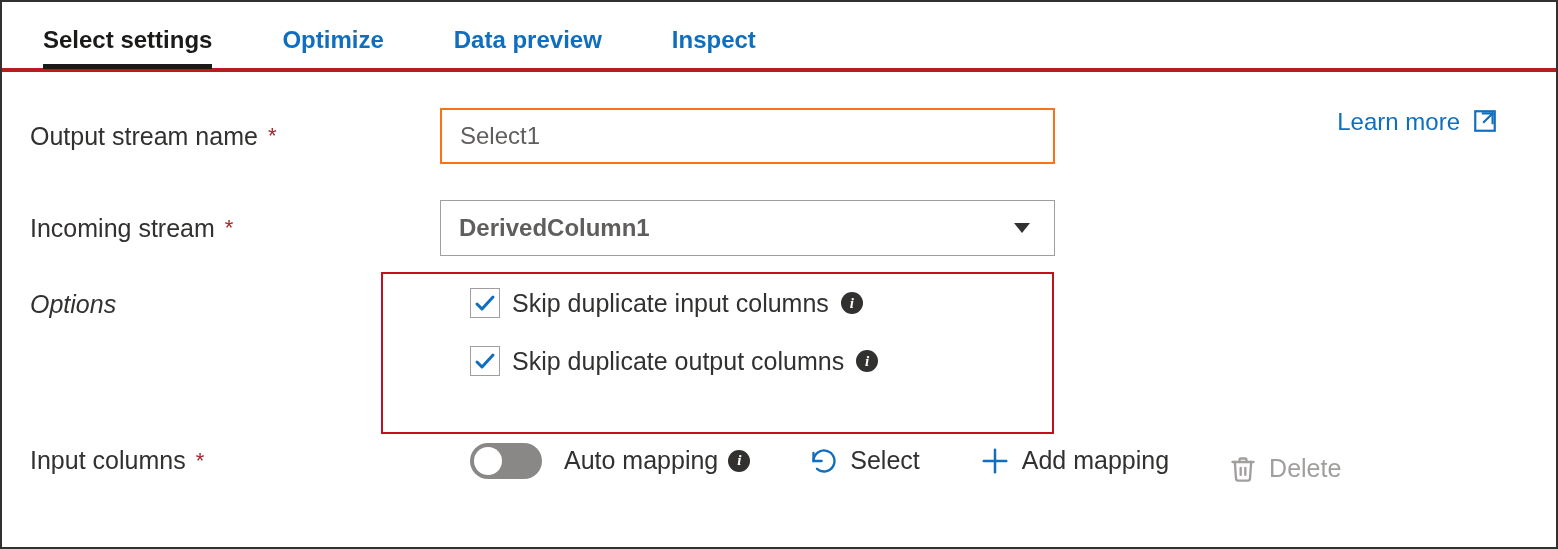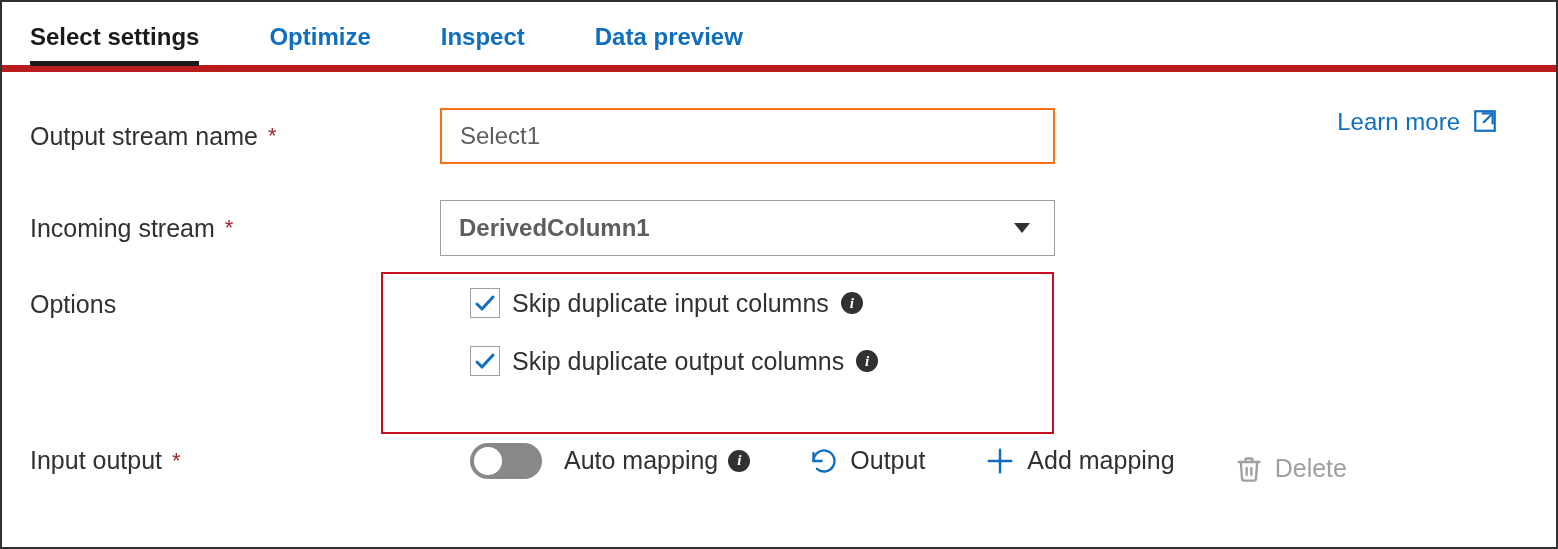--- a/index.html
+++ b/index.html
@@ -15,23 +15,23 @@
     height: 549px;
     border: 2px solid #323130;
     position: relative;
     overflow: hidden;
   }
   
   .tabs {
     display: flex;
     align-items: flex-end;
     gap: 70px;
-    padding: 0 28px;
+    padding: 0 41px;
     height: 70px;
-    border-bottom: 7px solid #b91c1c;
+    border-bottom: 4px solid #b91c1c;
   }
   .tab {
     padding: 18px 0 14px 0;
     cursor: pointer;
     color: #106ebe;
     font-weight: 700;
     position: relative;
   }
   .tab.active {
     color: #1b1a19;
@@ -207,22 +207,22 @@
   .plus-icon svg { width: 30px; height: 30px; }
 </style>
 </head>
 <body>
 
 <div class="panel">
 
   <div class="tabs">
     <div class="tab active">Select settings</div>
     <div class="tab">Optimize</div>
+    <div class="tab">Data preview</div>
     <div class="tab">Inspect</div>
-    <div class="tab">Data preview</div>
   </div>
 
   <div class="body">
 
     <div class="learn-more">
       <span>Learn more</span>
       <span class="open-icon">
         <svg viewBox="0 0 24 24" fill="none" stroke="#106ebe" stroke-width="2">
           <rect x="3" y="3" width="18" height="18" rx="0"></rect>
           <path d="M10 5 H19 V14" stroke-linecap="square"></path>
@@ -248,21 +248,21 @@
       </div>
       <div class="field-col">
         <div class="select-wrap">
           <span>DerivedColumn1</span>
           <span class="caret"></span>
         </div>
       </div>
     </div>
 
     <div class="form-row tight" style="align-items:flex-start; margin-bottom:0;">
-      <div class="label-col" style="padding-top:4px;">
+      <div class="label-col" style="padding-top:4px;font-style:italic;">
         <span>Options</span>
       </div>
       <div class="field-col" style="flex:0 0 auto; width:auto; padding-top:2px; padding-left:30px;">
         <div class="checkbox-row">
           <div class="checkbox">
             <svg viewBox="0 0 24 24" fill="none" stroke="#106ebe" stroke-width="3" stroke-linecap="round" stroke-linejoin="round">
                 <polyline points="4 13 9 18 20 6"></polyline>
               </svg>
           </div>
           <span class="cb-label">Skip duplicate input columns</span>
@@ -277,39 +277,39 @@
           <span class="cb-label">Skip duplicate output columns</span>
           <span class="info-icon">i</span>
         </div>
       </div>
     </div>
 
     <div class="options-box"></div>
 
     <div class="input-cols-row">
       <div class="label-col">
-        <span>Input output</span>
+        <span>Input columns</span>
         <span class="req">*</span>
       </div>
       <div style="display:flex; align-items:center; padding-left:30px;">
         <div class="toggle">
           <div class="knob"></div>
         </div>
         <div class="auto-mapping">
           <span>Auto mapping</span>
           <span class="info-icon">i</span>
         </div>
         <div class="action">
           <span>
             <svg viewBox="0 0 24 24" fill="none" stroke="#106ebe" stroke-width="2" stroke-linecap="round">
               <path d="M3 12a9 9 0 1 1 3 6.7"></path>
               <polyline points="3 5 3 12 10 12" fill="none"></polyline>
             </svg>
           </span>
-          <span>Output</span>
+          <span>Select</span>
         </div>
         <div class="action plus-icon">
           <span>
             <svg viewBox="0 0 24 24" fill="none" stroke="#106ebe" stroke-width="2" stroke-linecap="round">
               <line x1="12" y1="3" x2="12" y2="21"></line>
               <line x1="3" y1="12" x2="21" y2="12"></line>
             </svg>
           </span>
           <span>Add mapping</span>
         </div>

